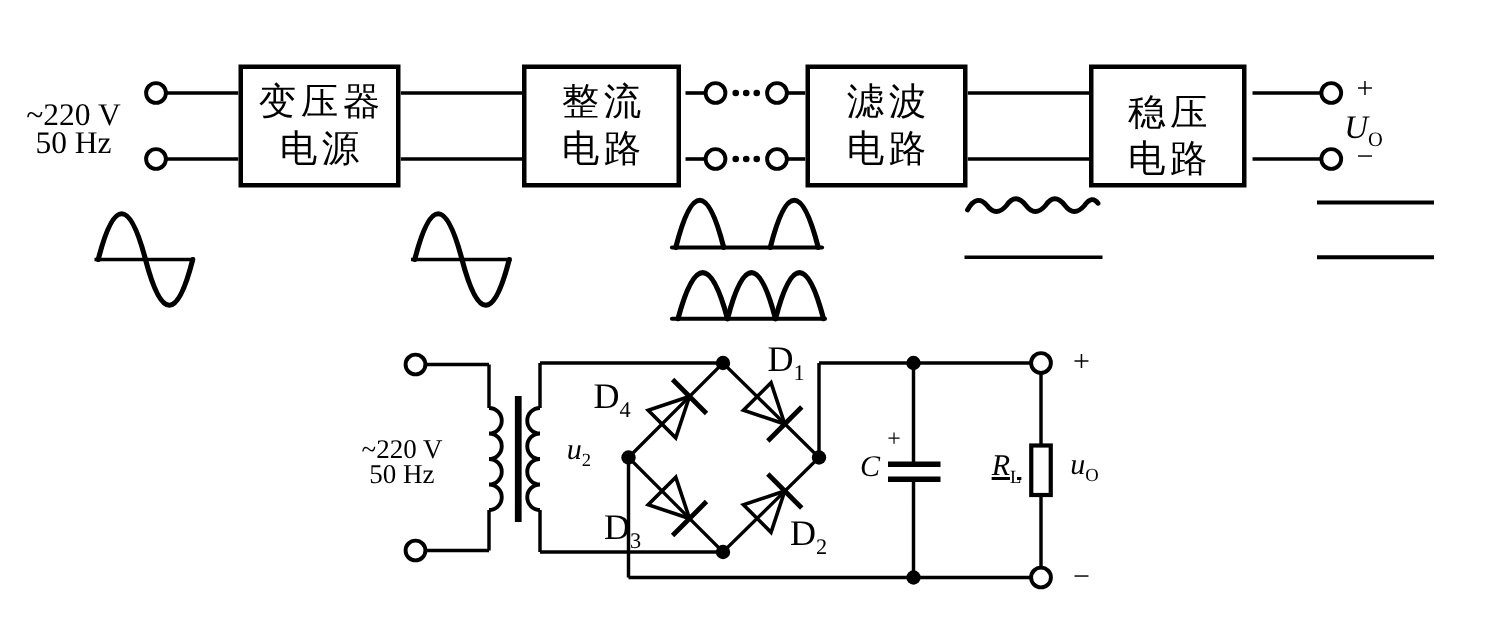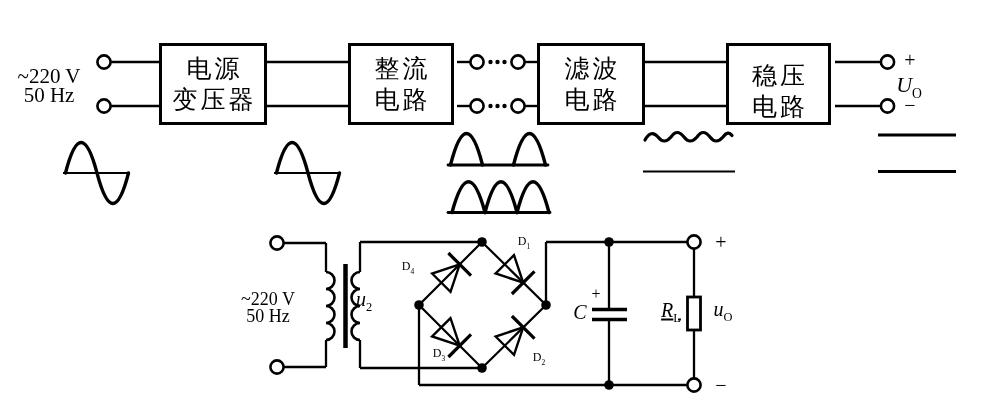--- a/index.html
+++ b/index.html
@@ -18,21 +18,21 @@
   .lbl {
     position:absolute; transform:translate(-50%,-50%); white-space:nowrap;
     line-height:1.05; text-align:center;
   }
   .it { font-style:italic; }
   sub { font-size:0.62em; font-style:normal; }
   .f21 { font-size:21px; line-height:19px; }
   .f18 { font-size:18px; line-height:17px; }
   .f20 { font-size:20px; }
   .f22 { font-size:22px; }
-  .f19 { font-size:12px; }
+  .f19 { font-size:24px; }
   .f16 { font-size:16px; }
 </style>
 </head>
 <body>
 
 <div id="stage">
 
   <svg id="wiring" width="995" height="419" viewBox="0 0 995 419" fill="none" stroke="#000">
 
     <g stroke-width="2.4">
@@ -160,22 +160,22 @@
 
     <g stroke-width="2.6" fill="#fff">
       <circle cx="277" cy="243" r="6.6"></circle>
       <circle cx="277" cy="367" r="6.6"></circle>
       <circle cx="694" cy="242" r="6.6"></circle>
       <circle cx="694" cy="385" r="6.6"></circle>
     </g>
   </svg>
 
   <div class="block" style="left:159px; top:43px; width:108px; height:82px;">
+    <span>变压器</span>
     <span>电源</span>
-    <span>变压器</span>
   </div>
   <div class="block" style="left:348px; top:43px; width:106px; height:82px;">
     <span>整流</span>
     <span>电路</span>
   </div>
   <div class="block" style="left:537px; top:43px; width:108px; height:82px;">
     <span>滤波</span>
     <span>电路</span>
   </div>
   <div class="block" style="left:726px; top:43px; width:105px; height:82px;justify-content:flex-end;">
@@ -190,31 +190,31 @@
   <div class="lbl f20" style="left:910px; top:60px;">+</div>
   <div class="lbl f22" style="left:909px; top:87px;">
     <span class="it">U</span><sub>O</sub>
   </div>
   <div class="lbl f20" style="left:910px; top:105px;">−</div>
 
   <div class="lbl f18" style="left:268px; top:308px;">
     <div>~220 V</div>
     <div>50 Hz</div>
   </div>
-  <div class="lbl f20" style="left:364px; top:302px;">
+  <div class="lbl f20" style="left:386px; top:302px;">
     <span class="it">u</span><sub>2</sub>
   </div>
 
   <div class="lbl f19" style="left:524px; top:243px;">
     <span>D</span><sub>1</sub>
   </div>
   <div class="lbl f19" style="left:539px; top:359px;">
     <span>D</span><sub>2</sub>
   </div>
-  <div class="lbl f19" style="left:439px; top:355px;">
+  <div class="lbl f19" style="left:415px; top:355px;">
     <span>D</span><sub>3</sub>
   </div>
   <div class="lbl f19" style="left:408px; top:268px;">
     <span>D</span><sub>4</sub>
   </div>
 
   <div class="lbl f16" style="left:596px; top:294px;">+</div>
   <div class="lbl f20 it" style="left:580px; top:312px;">C</div>
 
   <div class="lbl f20" style="left:671px; top:313px;text-decoration:underline;">

